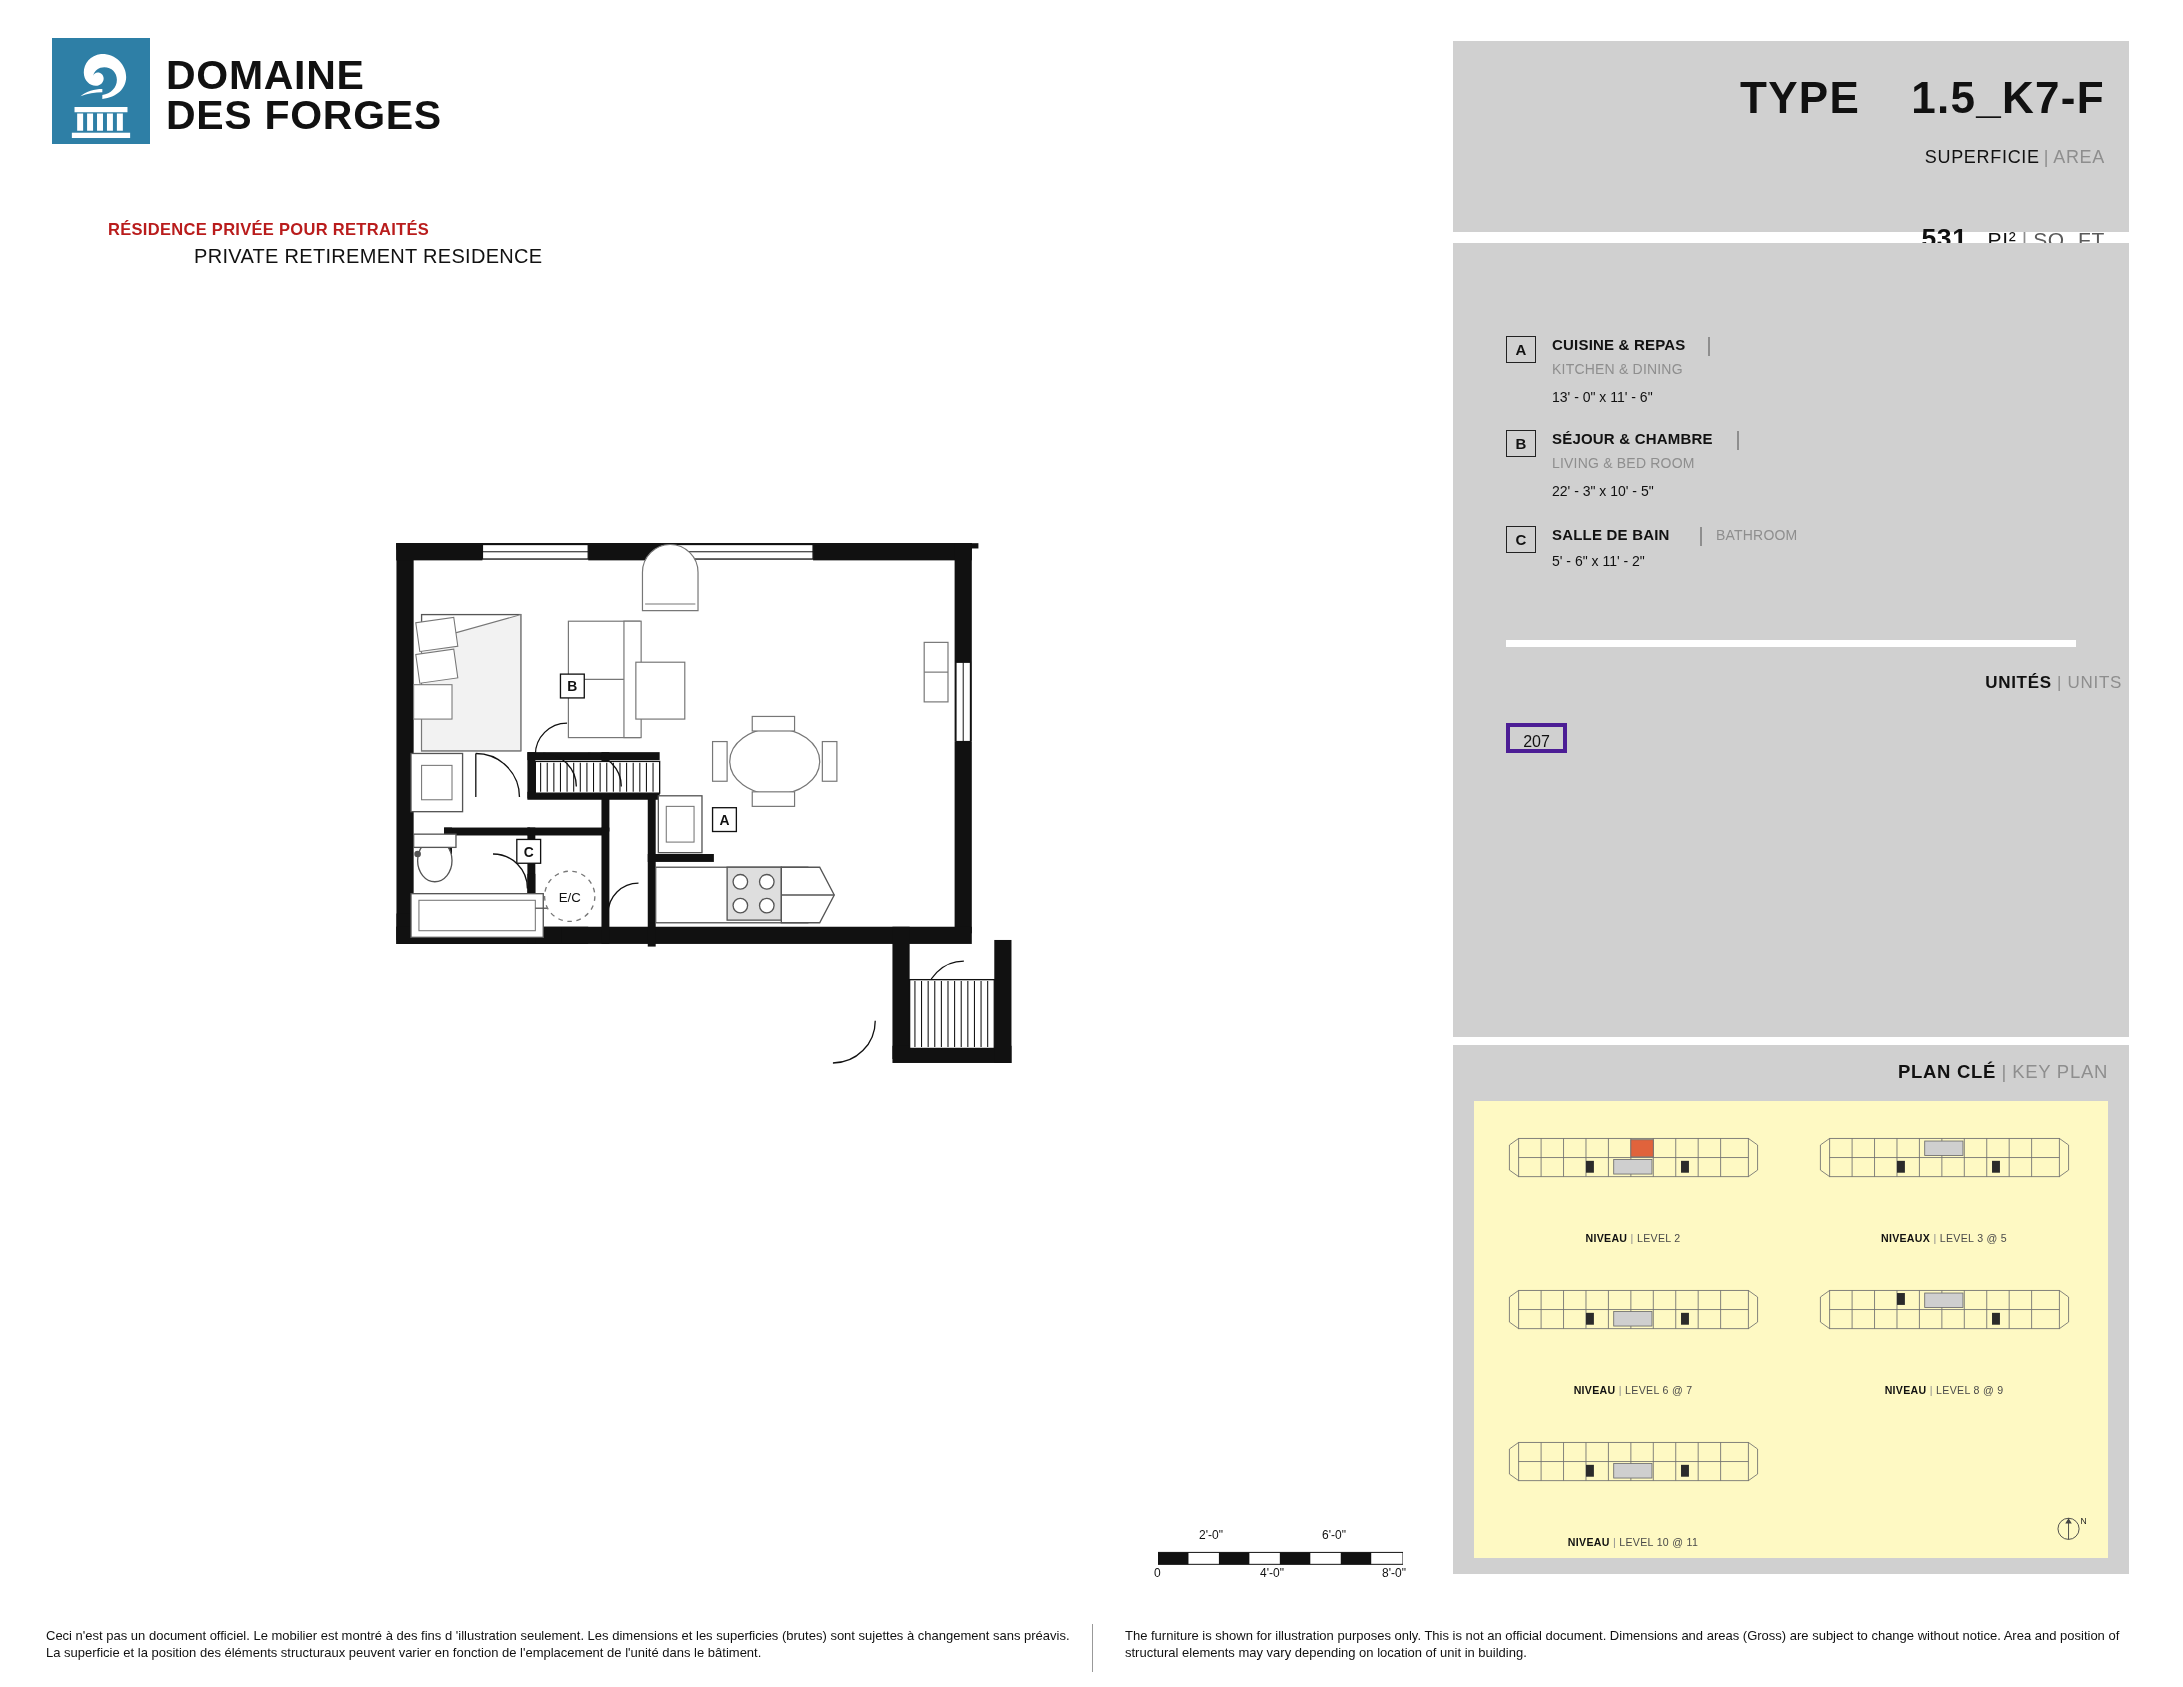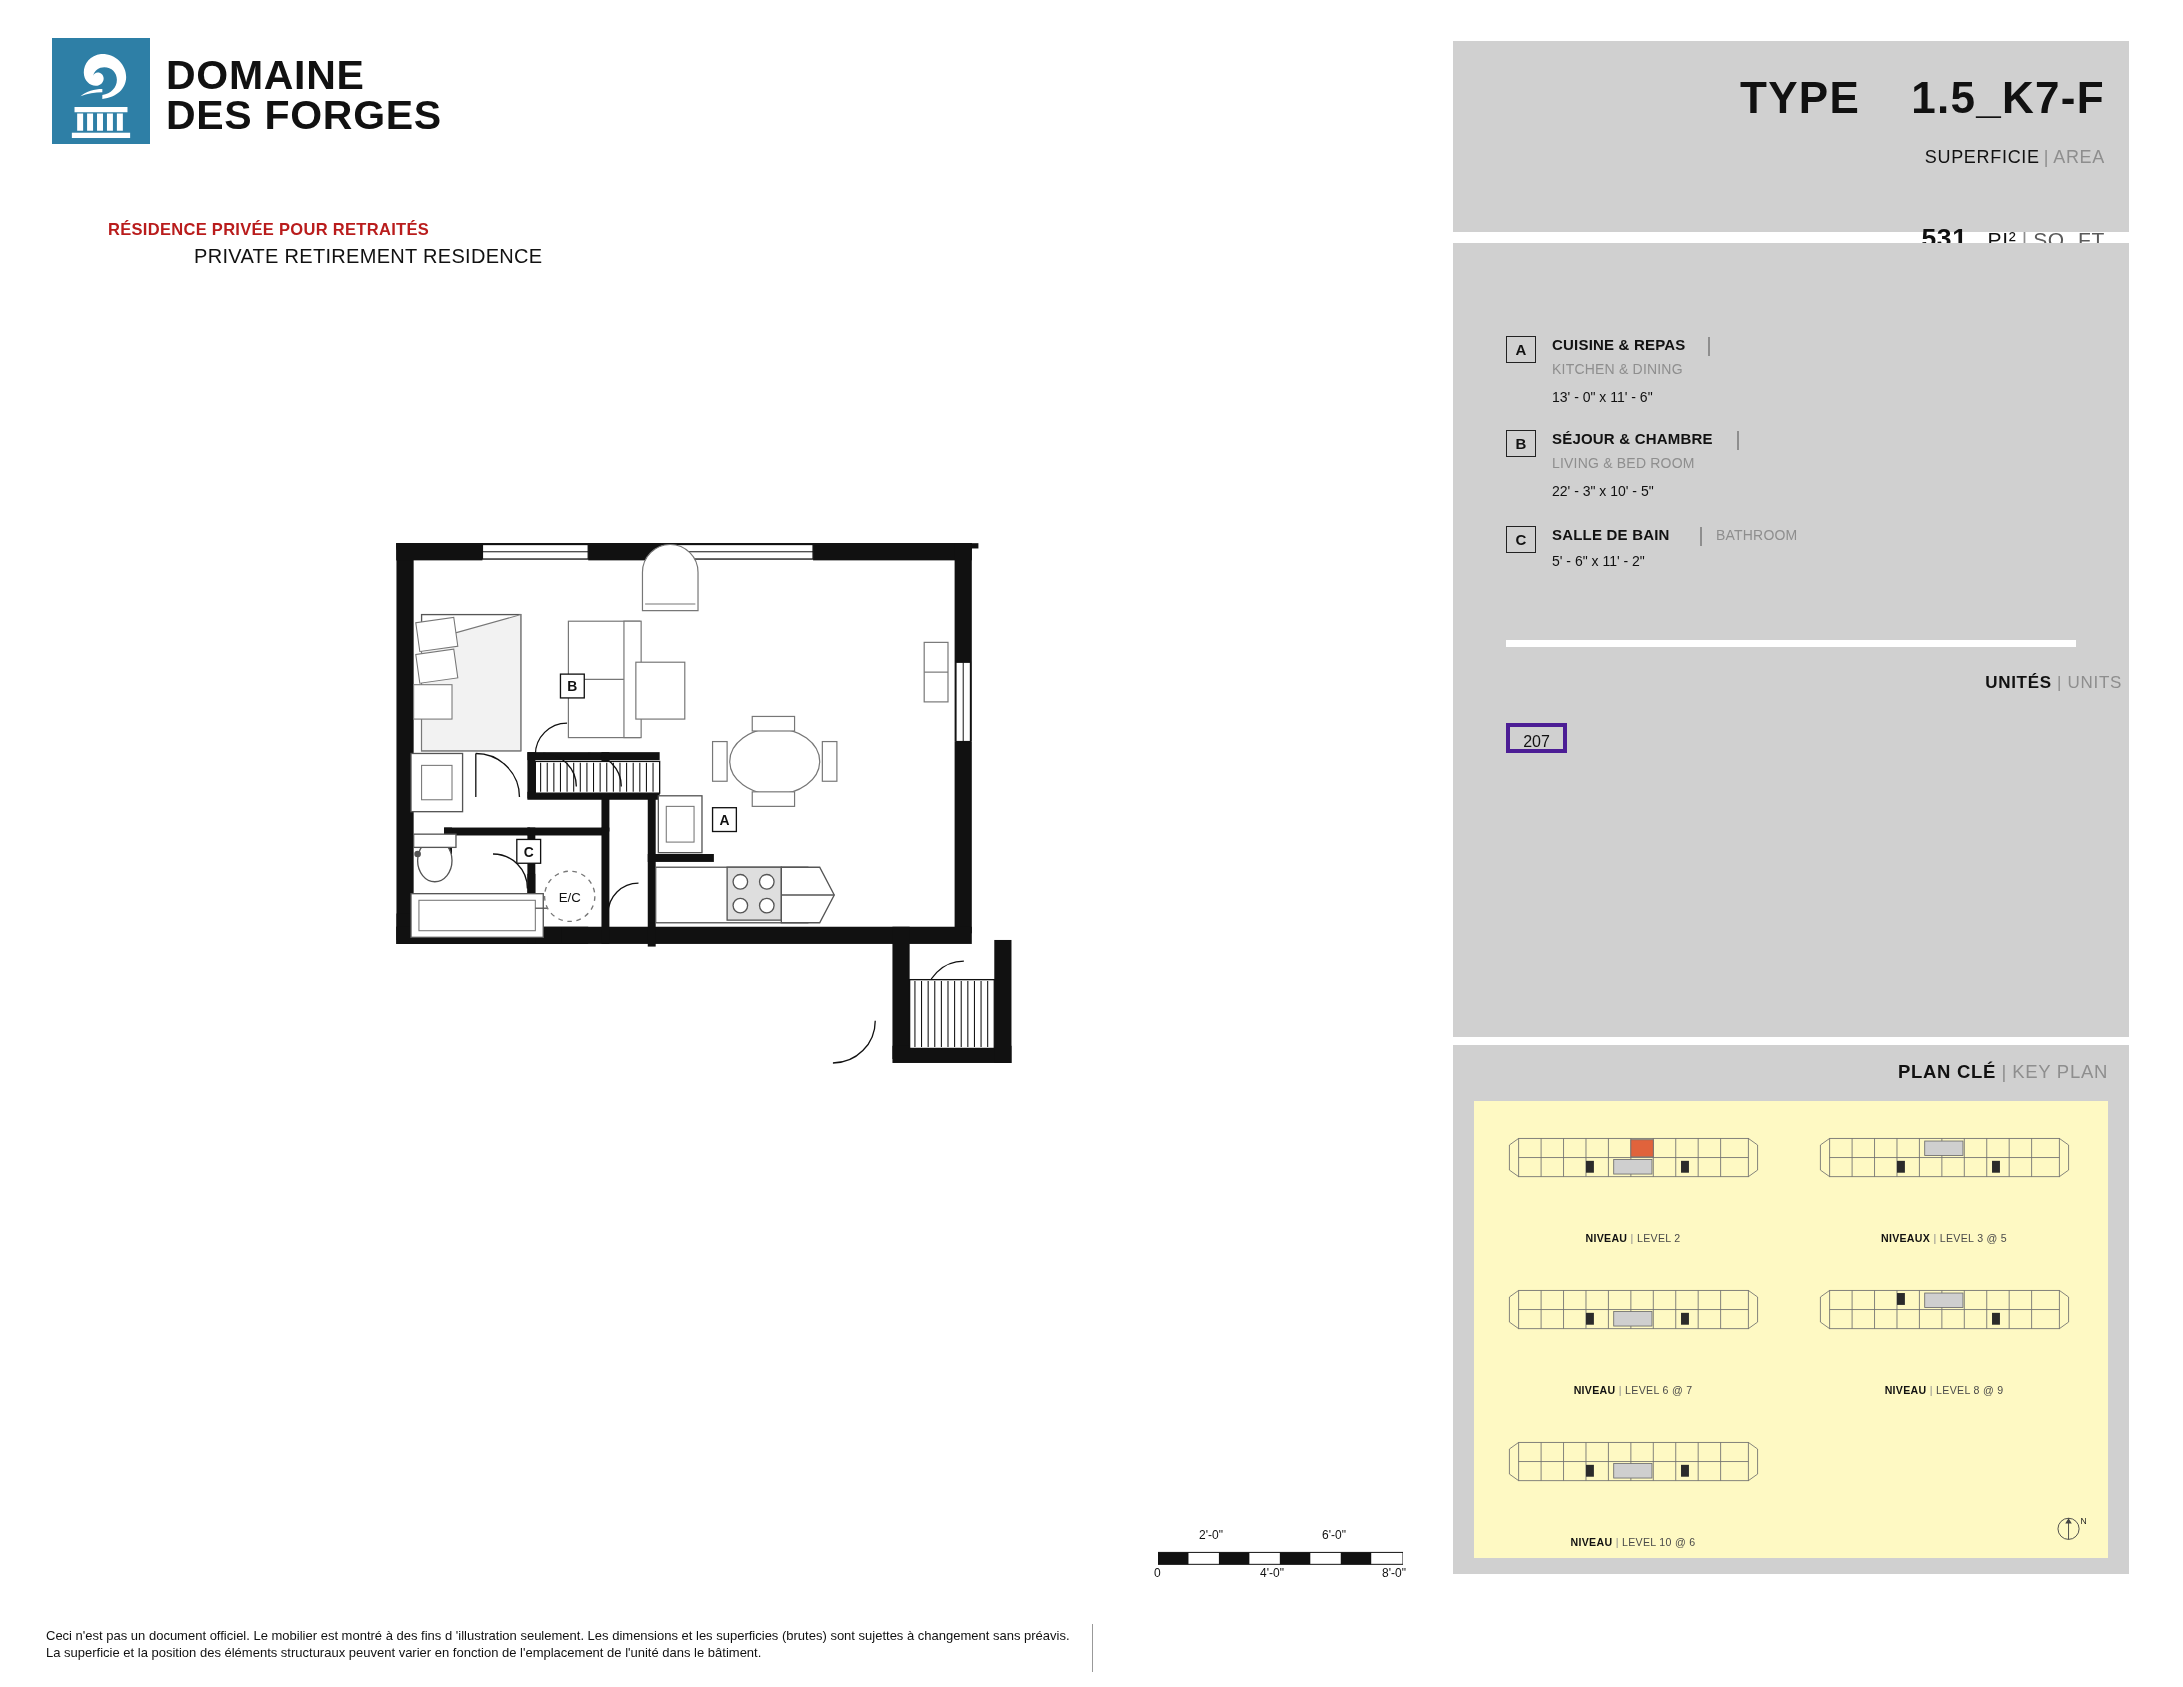--- a/index.html
+++ b/index.html
@@ -323,21 +323,21 @@
             <path d="M26 69 h348"></path>
             <rect x="170" y="72" width="58" height="22" fill="#cfcfcf" stroke="#6f6f6f"></rect>
           </g>
           <g fill="#2b2b2b">
             <rect x="128" y="74" width="12" height="18"></rect>
             <rect x="272" y="74" width="12" height="18"></rect>
           </g>
         </svg>
       </div>
       <div class="kp-caption">
-        <b>NIVEAU</b><span class="sep">|</span><span class="grey">LEVEL 10 @ 6</span>
+        <b>NIVEAU</b><span class="sep">|</span><span class="grey">LEVEL 10 @ 11</span>
       </div>
     </div>
 
 
     <div id="compass">
       <svg width="37" height="37" viewBox="0 0 56 56">
         <circle cx="22" cy="30" r="16" fill="none" stroke="#444" stroke-width="1.4"></circle>
         <path d="M22 14 L22 46" stroke="#444" stroke-width="1.4"></path>
         <path d="M22 14 l5 8 l-10 0 z" fill="#444"></path>
         <text x="40" y="22" font-family="Liberation Sans, sans-serif" font-size="13" fill="#222">N</text>
@@ -548,14 +548,15 @@
   <div class="sb-lab" style="left:-4px; top:38px">0</div>
   <div class="sb-lab" style="left:41px; top:0px">2'-0"</div>
   <div class="sb-lab" style="left:102px; top:38px">4'-0"</div>
   <div class="sb-lab" style="left:164px; top:0px">6'-0"</div>
   <div class="sb-lab" style="left:224px; top:38px">8'-0"</div>
 </div>
 
 <div id="footer">
   <div id="footer-div"></div>
   <div id="footer-fr">Ceci n'est pas un document officiel.  Le mobilier est montré à des fins d 'illustration seulement.  Les dimensions et les superficies (brutes) sont sujettes à changement sans préavis. La superficie et la position des éléments structuraux peuvent varier en fonction de l'emplacement de l'unité dans le bâtiment.</div>
+  <div id="footer-en">The furniture is shown for illustration purposes only.  This is not an official document.  Dimensions and areas (Gross) are subject to change without notice.  Area and position of structural elements may vary depending on location of unit in building.</div>
 </div>
 
 
 </body></html>

